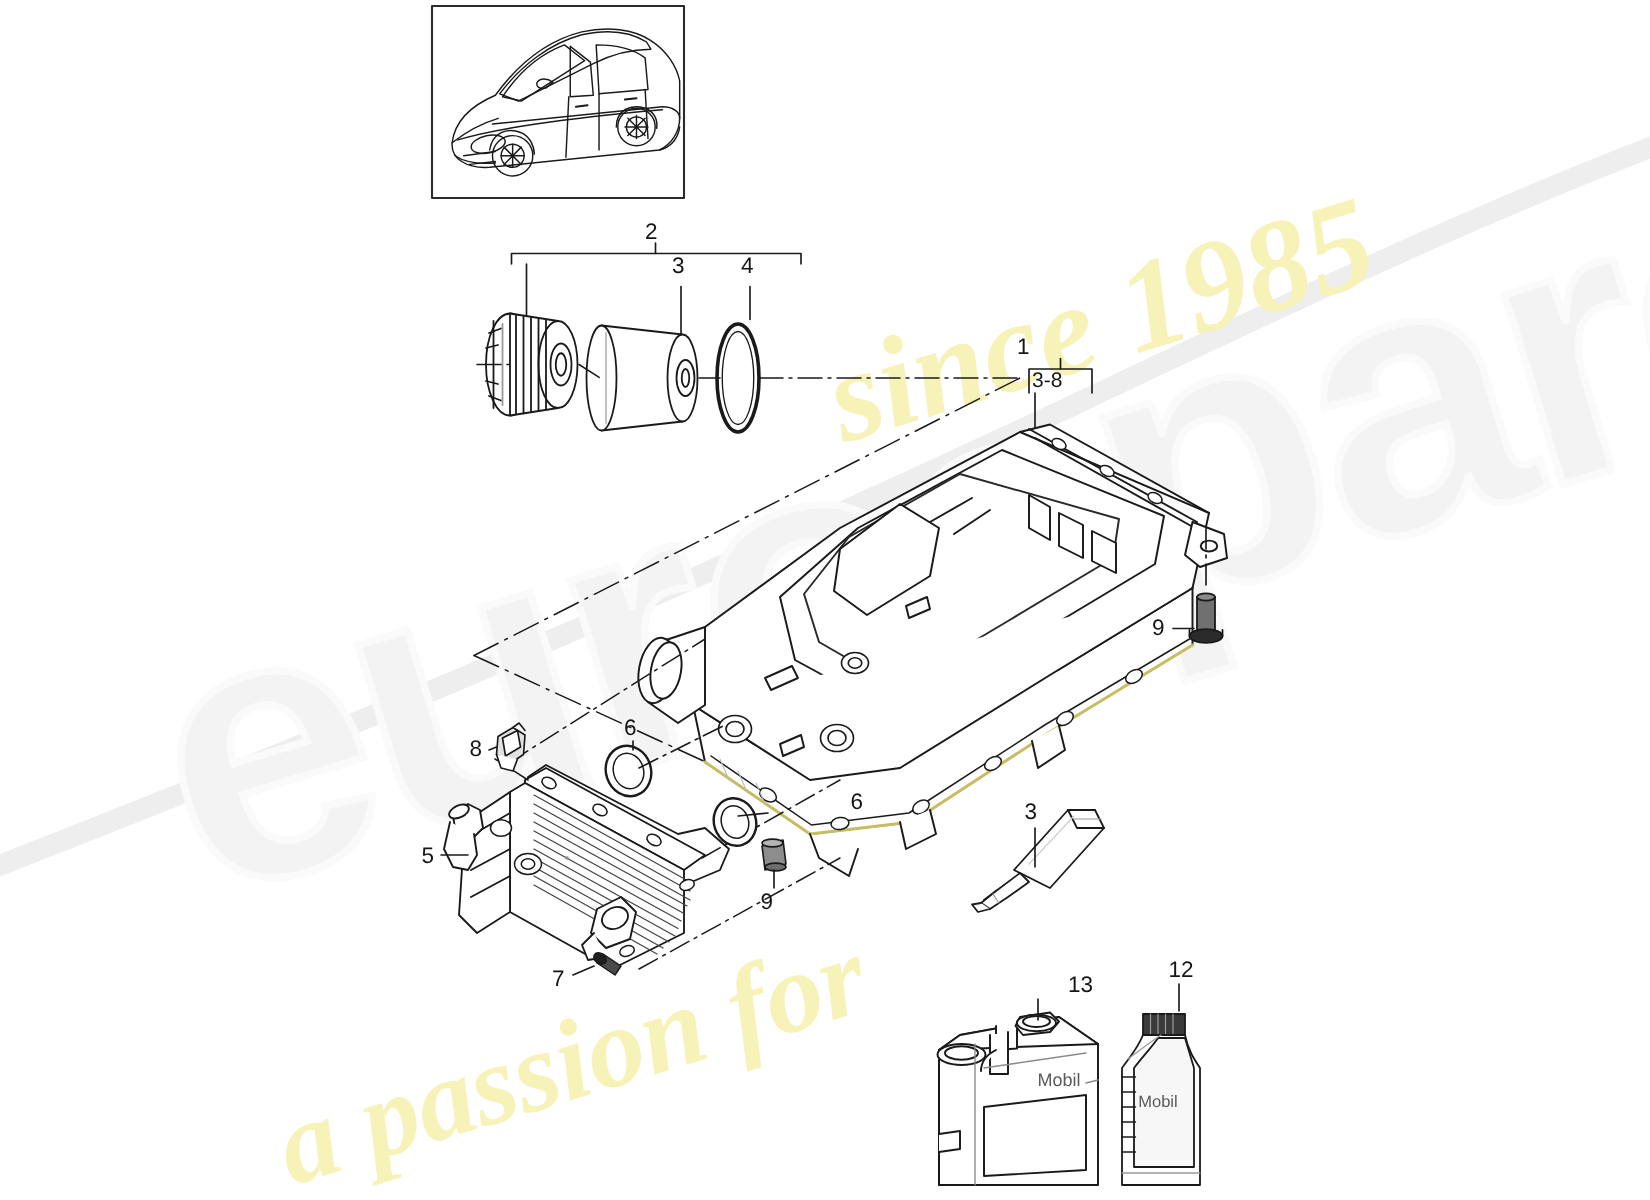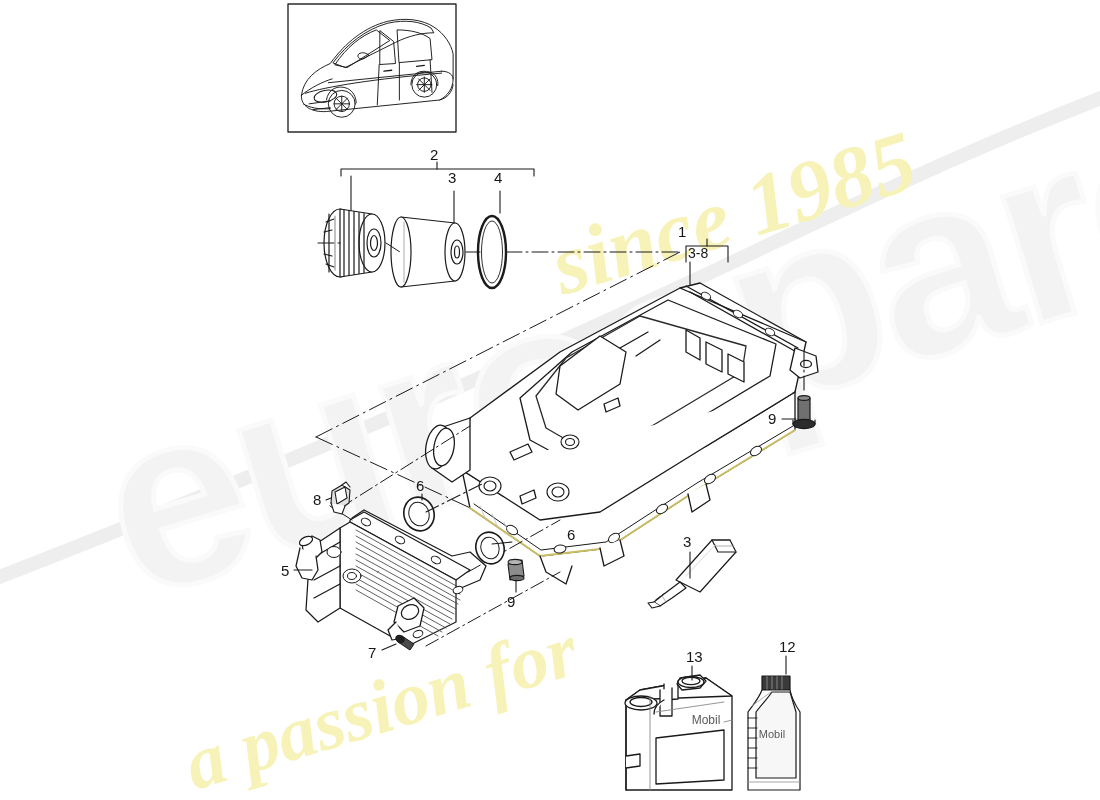--- a/index.html
+++ b/index.html
@@ -476,16 +476,16 @@
     <div class="label" style="left:494px;top:170px;">4</div>
     <div class="label" style="left:281px;top:563px;">5</div>
     <div class="label" style="left:416px;top:478px;">6</div>
     <div class="label" style="left:567px;top:527px;">6</div>
     <div class="label" style="left:368px;top:645px;">7</div>
     <div class="label" style="left:313px;top:492px;">8</div>
     <div class="label" style="left:768px;top:411px;">9</div>
     <div class="label" style="left:507px;top:594px;">9</div>
     <div class="label" style="left:683px;top:534px;">3</div>
     <div class="label" style="left:779px;top:639px;">12</div>
-    <div class="label" style="left:686px;top:649px;">13</div>
+    <div class="label" style="left:712px;top:649px;">13</div>
   </div>
 
 </div>
 
 </body></html>

